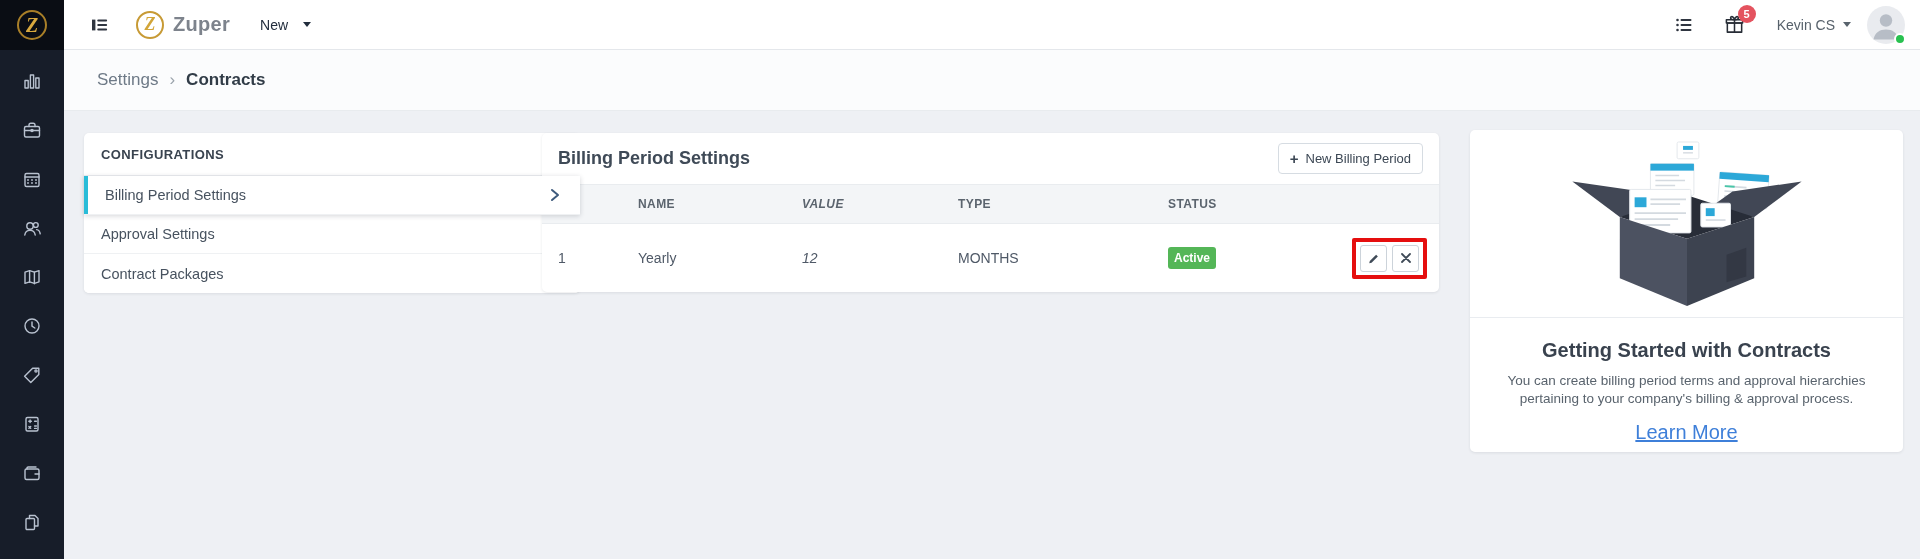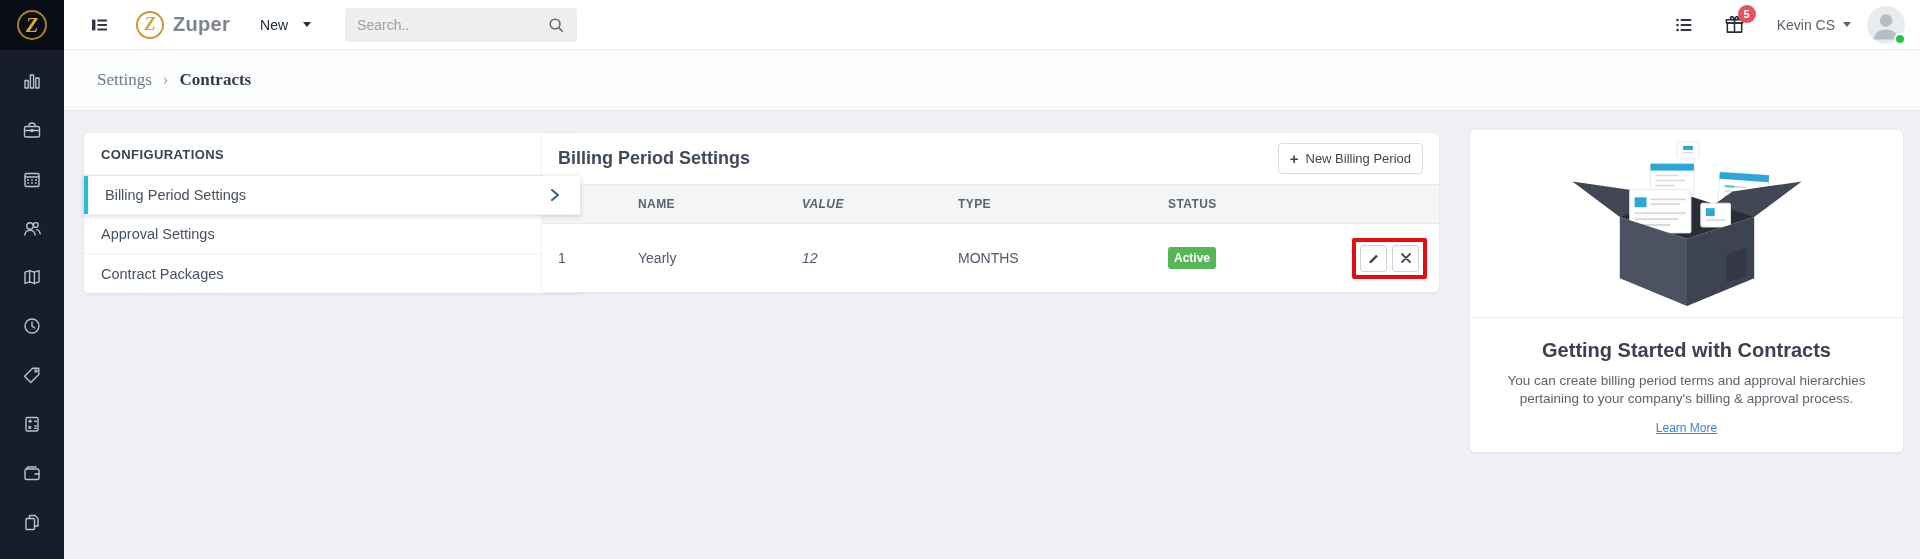--- a/index.html
+++ b/index.html
@@ -42,21 +42,21 @@
                  font-weight:bold; width:18px; height:18px; border-radius:50%;
                  display:flex; align-items:center; justify-content:center; }
   .user-menu { margin-left:32px; display:flex; align-items:center; gap:8px; font-size:14px; color:#57616b; cursor:pointer; }
   .avatar { margin-left:16px; width:38px; height:38px; border-radius:50%; position:relative; cursor:pointer; }
   .status-dot { position:absolute; right:-1px; bottom:-1px; width:12px; height:12px; border-radius:50%;
                 background:#28c150; border:2px solid #fff; }
 
   
   .breadcrumb-band { position:absolute; left:64px; top:50px; right:0; height:61px; background:#fbfcfd;
                      border-bottom:1px solid #e8ebee; display:flex; align-items:center; padding-left:33px;
-                     font-size:17px; z-index:4;font-family:Liberation Serif, serif; }
+                     font-size:17px; z-index:4; }
   .bc-section { color:#6e7a87; cursor:pointer; }
   .bc-sep { color:#9aa3ab; margin:0 11px; }
   .bc-page { color:#313c47; font-weight:bold; }
 
   
   .content { position:absolute; left:64px; top:111px; right:0; bottom:0; background:#eef0f4; }
   .card { position:absolute; background:#fff; border-radius:5px; box-shadow:0 1px 3px rgba(20,30,45,.09); }
 
   
   .config-card { left:20px; top:22px; width:496px; }
@@ -95,21 +95,21 @@
   .icon-btn { width:27px; height:27px; border:1px solid #ccd3da; border-radius:3px; background:#fff;
               display:flex; align-items:center; justify-content:center; cursor:pointer; }
 
   
   .gs-card { left:1406px; top:19px; width:433px; height:322px; display:flex; flex-direction:column; }
   .gs-illustration { height:188px; display:flex; align-items:center; justify-content:center;
                      border-bottom:1px solid #e9ecf0; }
   .gs-body { text-align:center; padding:21px 28px 0; }
   .gs-title { font-size:20px; font-weight:bold; color:#39424e; }
   .gs-desc { margin:10px auto 0; font-size:13.5px; color:#59636d; line-height:1.35; max-width:370px; }
-  .gs-link { display:inline-block; margin-top:13px; font-size:12px; color:#3e7fd9;
+  .gs-link { display:inline-block; margin-top:13px; font-size:20px; color:#3e7fd9;
              text-decoration:underline; cursor:pointer; }
 </style>
 </head>
 <body>
 
 <aside class="sidebar">
   <div class="logo-sq">
     <span class="emblem side">Z</span>
   </div>
   <nav class="side-icons">
@@ -191,29 +191,20 @@
     </svg>
   </span>
   <div class="brand">
     <span class="emblem top">Z</span>
     <span class="brand-name">Zuper</span>
   </div>
   <div class="new-menu">
     <span>New</span>
     <span class="caret-dark"></span>
   </div>
-  <div class="search-box">
-    <input type="text" placeholder="Search.." style="">
-    <span style="display:flex;">
-      <svg width="18" height="18" viewBox="0 0 20 20" fill="none" stroke="#63696f" stroke-width="1.8" stroke-linecap="round">
-        <circle cx="9" cy="9" r="5.4"></circle>
-          <path d="M13.2 13.2 17 17"></path>
-      </svg>
-    </span>
-  </div>
   <div class="top-right">
     <span class="list-ic">
       <svg width="20" height="20" viewBox="0 0 20 20" fill="none" stroke="#2f3540" stroke-width="2" stroke-linecap="round">
         <path d="M3.5 5h.01M3.5 10h.01M3.5 15h.01" stroke-width="2.6"></path>
         <path d="M7.5 5h9M7.5 10h9M7.5 15h9"></path>
       </svg>
     </span>
     <span class="gift-wrap">
       <svg width="21" height="21" viewBox="0 0 22 22" fill="none" stroke="#272d36" stroke-width="1.6" stroke-linejoin="round">
         <rect x="3.5" y="9.5" width="15" height="9.5"></rect>

